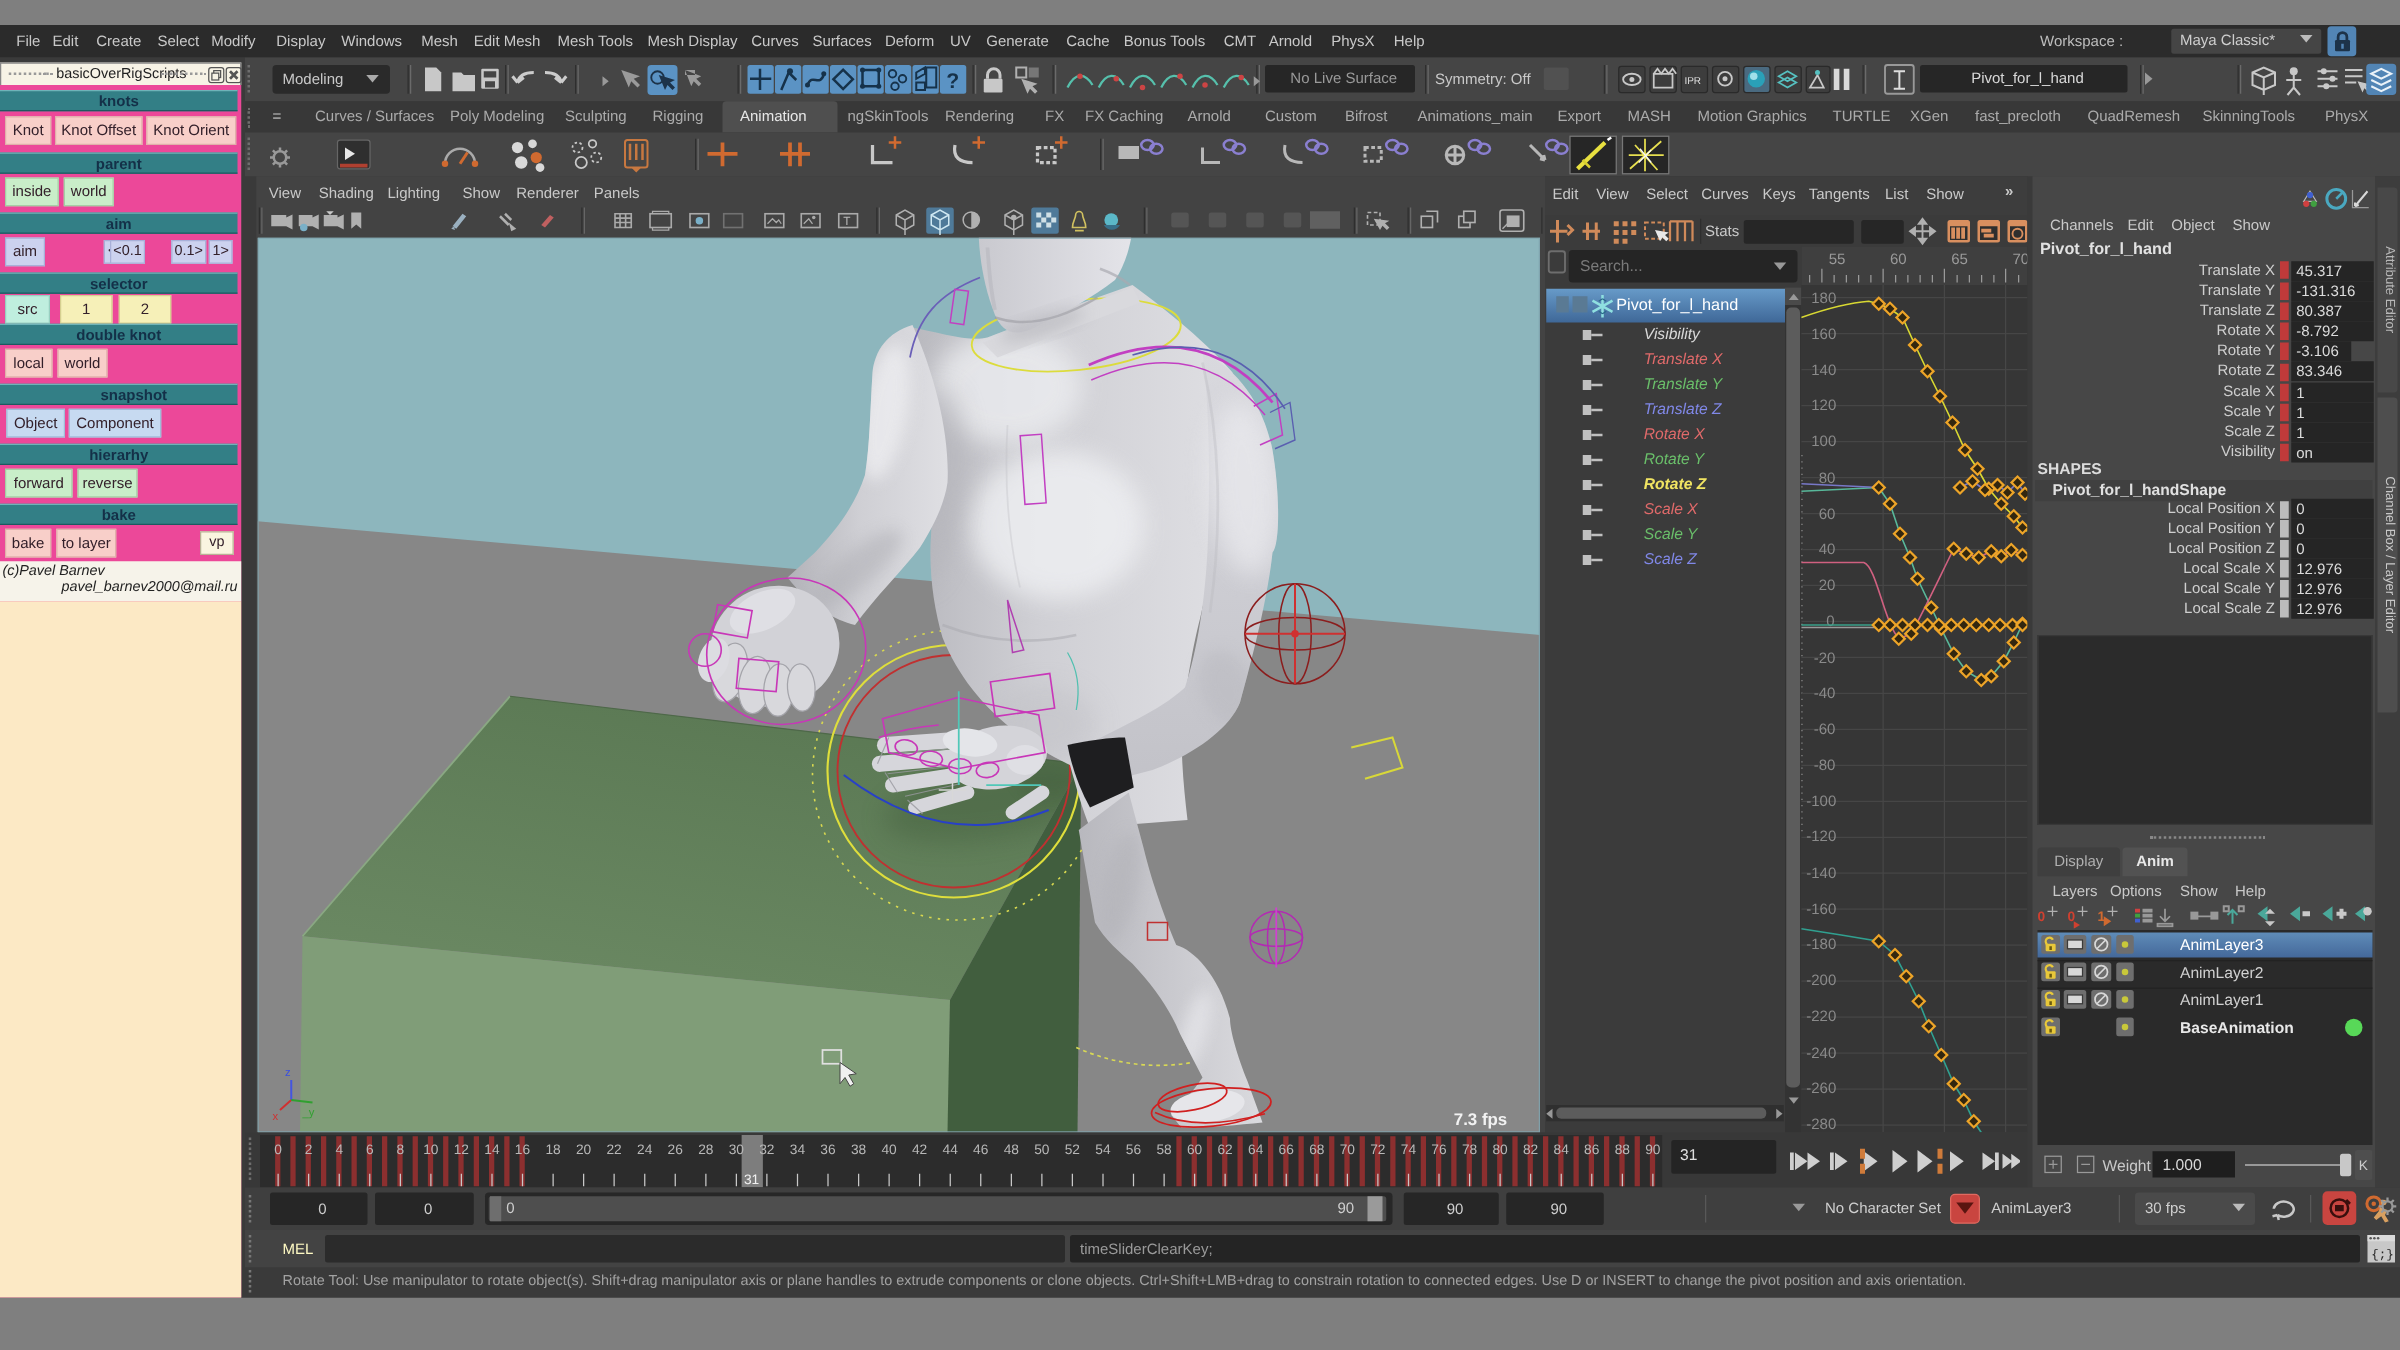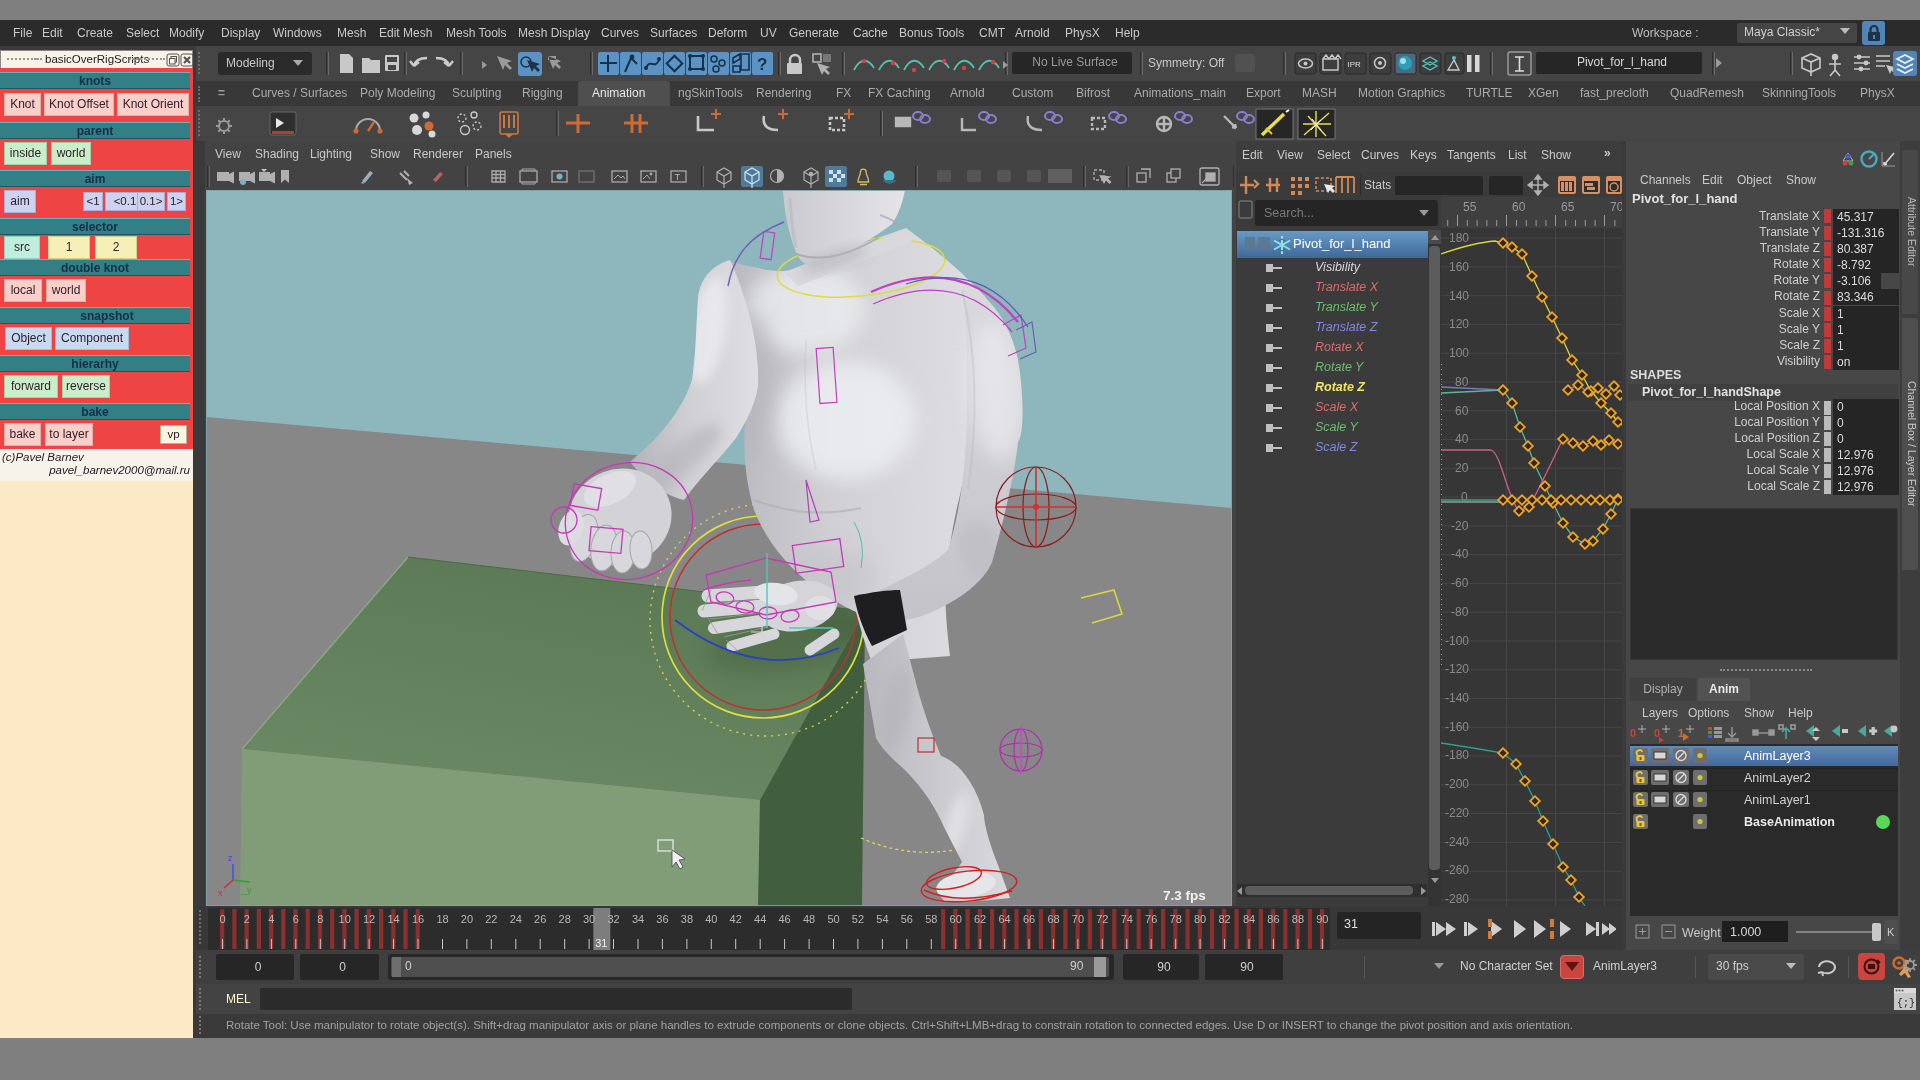--- a/index.html
+++ b/index.html
@@ -64,32 +64,32 @@
  <svg class="abs" style="left:165px;top:2px;" width="14" height="14" viewBox="0 0 14 14">
           <rect x="1" y="1" width="12" height="12" rx="2" fill="none" stroke="#555"></rect>
           <rect x="5" y="3.5" width="5.5" height="5.5" fill="none" stroke="#555"></rect>
           <rect x="3.5" y="5.5" width="5.5" height="5.5" fill="#f7f3e6" stroke="#555"></rect>
         </svg>
  <svg class="abs" style="left:179px;top:2px;" width="14" height="14" viewBox="0 0 14 14">
           <rect x="1" y="1" width="12" height="12" rx="2" fill="none" stroke="#555"></rect>
           <path d="M4 4 L10 10 M10 4 L4 10" stroke="#555" stroke-width="2.2"></path>
         </svg>
 </div>
-<div class="abs" id="scriptbody" style="left:0;top:22px;width:193px;height:970px;background:#ef4444;font-size:12px;">
+<div class="abs" id="scriptbody" style="left:0;top:22px;width:193px;height:970px;background:#ec4899;font-size:12px;">
  <div class="hdr" style="top:4px;">knots</div>
  <span class="sbtn pink" style="left:4px;top:25px;width:37px;">Knot</span>
  <span class="sbtn pink" style="left:44px;top:25px;width:70px;">Knot Offset</span>
  <span class="sbtn pink" style="left:117px;top:25px;width:72px;">Knot Orient</span>
  <div class="hdr" style="top:54px;">parent</div>
  <span class="sbtn green" style="left:4px;top:74px;width:43px;">inside</span>
  <span class="sbtn green" style="left:51px;top:74px;width:40px;">world</span>
  <div class="hdr" style="top:102px;">aim</div>
  <span class="sbtn lav" style="left:4px;top:122px;width:32px;">aim</span>
  <span class="sbtn lav sm" style="left:83px;top:124px;width:20px;">&lt;1</span>
- <span class="sbtn lav sm" style="left:105px;top:124px;width:40px;">&lt;0.1</span>
+ <span class="sbtn lav sm" style="left:88px;top:124px;width:28px;">&lt;0.1</span>
  <span class="sbtn lav sm" style="left:137px;top:124px;width:28px;">0.1&gt;</span>
  <span class="sbtn lav sm" style="left:167px;top:124px;width:19px;">1&gt;</span>
  <div class="hdr" style="top:150px;">selector</div>
  <span class="sbtn cyan" style="left:4px;top:168px;width:36px;">src</span>
  <span class="sbtn yel" style="left:48px;top:168px;width:42px;">1</span>
  <span class="sbtn yel" style="left:95px;top:168px;width:42px;">2</span>
  <div class="hdr" style="top:191px;">double knot</div>
  <span class="sbtn pink" style="left:4px;top:211px;width:38px;">local</span>
  <span class="sbtn pink" style="left:46px;top:211px;width:40px;">world</span>
  <div class="hdr" style="top:239px;padding-left:24px;">snapshot</div>
@@ -1306,20 +1306,21 @@
         <g fill="#d8a060">
           <circle cx="17" cy="8" r="2.2"></circle>
           <path d="M14 12 l6 2 -2 4 3 5 -3 1 -3-5 -4 3 -2-2 4-5z"></path>
         </g>
       </svg>
 </div>
 <div class="abs" id="melrow" style="left:196px;top:964px;width:1724px;height:30px;background:#434343;font-size:12px;">
 <span class="abs" style="left:3px;top:4px;width:6px;height:22px;border-left:2px dotted #777;"></span>
 <span class="txt" style="left:30px;top:8px;color:#fef9c3;">MEL</span>
 <span class="abs" style="left:64px;top:4px;width:592px;height:22px;background:#2b2b2b;border-radius:2px;"></span>
+<span class="abs" style="left:660px;top:4px;width:1032px;height:22px;background:#242424;border-radius:2px;color:#9a9a9a;padding:4px 0 0 8px;">timeSliderClearKey;</span>
 <svg class="abs" style="left:1697px;top:3px;" width="24" height="24" viewBox="0 0 24 24">
         <rect x="1" y="1" width="22" height="22" fill="#c8c8c8"></rect>
         <rect x="1" y="1" width="22" height="5" fill="#dadada"></rect>
         <circle cx="3.5" cy="3.5" r="1" fill="#555"></circle>
         <circle cx="6.5" cy="3.5" r="1" fill="#555"></circle>
         <circle cx="9.5" cy="3.5" r="1" fill="#555"></circle>
         <text x="4" y="19" font-size="10" fill="#222" font-family="Liberation Mono">{;}</text>
       </svg>
 </div>
 <div class="abs" id="helprow" style="left:196px;top:994px;width:1724px;height:24px;background:#3a3a3a;">

